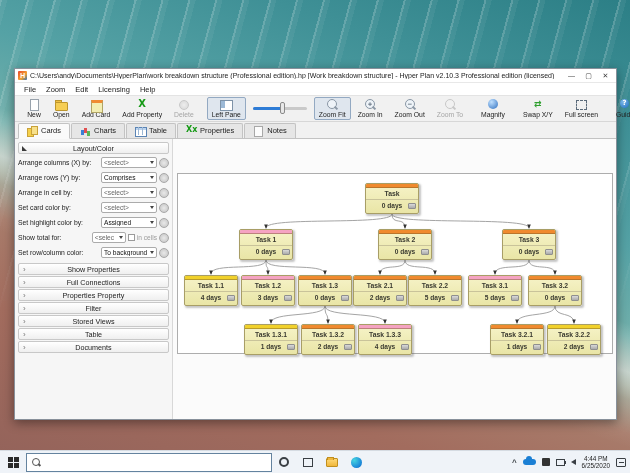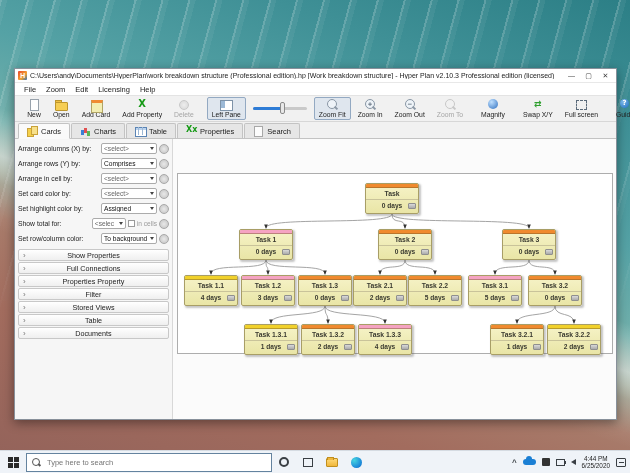--- a/index.html
+++ b/index.html
@@ -57,21 +57,21 @@
   .ico-zoom-in::before{content:"+";}
   .ico-zoom-out::before{content:"−";}
   .ico-zoom-fit::after,.ico-zoom-in::after,.ico-zoom-out::after,.ico-zoom-to::after{content:"";position:absolute;left:9px;top:8px;width:4px;height:2px;background:#8a97a5;transform:rotate(45deg);}
   .ico-magnify::before{content:"";position:absolute;left:2px;top:0;width:10px;height:10px;border-radius:50%;background:radial-gradient(circle at 35% 30%,#bfe0ff,#2f6fbf);}
   .ico-swap-xy::before{content:"⇄";position:absolute;left:0;right:0;top:-1px;text-align:center;font:bold 9px/12px "DejaVu Sans",sans-serif;color:#2fa02f;}
   .ico-full-screen::before{content:"";position:absolute;left:2px;top:1px;width:9px;height:8px;border:1px dashed #5a6a7a;}
   .ico-guide::before{content:"?";position:absolute;left:2px;top:0;width:9px;height:9px;border-radius:50%;background:radial-gradient(circle at 35% 30%,#7db8e8,#1f6fc0);
     color:#fff;font:bold 7px/9px "DejaVu Sans",sans-serif;text-align:center;}
 
   
-  .tabbar{position:absolute;left:0;top:53px;right:0;height:17px;background:#f1f1f1;display:flex;align-items:flex-end;padding-left:3px;border-bottom:1px solid #c3c3c3;}
+  .tabbar{position:absolute;left:0;top:53px;right:0;height:17px;background:#f1f1f1;display:flex;align-items:center;padding-left:3px;border-bottom:1px solid #c3c3c3;}
   .tab{display:flex;align-items:center;gap:3px;height:15px;padding:0 8px;margin-right:1px;font-size:7.5px;color:#222;
     background:#e6e6e6;border:1px solid #c3c3c3;border-bottom:none;border-radius:2px 2px 0 0;}
   .tab.active{background:#fafafa;height:16px;margin-bottom:-1px;border-bottom:1px solid #fafafa;}
   .tico{width:11px;height:10px;position:relative;display:inline-block;}
   .tico-cards::before{content:"";position:absolute;left:0;top:2px;width:5px;height:7px;background:#f5d04a;border:1px solid #c9a23a;}
   .tico-cards::after{content:"";position:absolute;left:4px;top:0;width:5px;height:7px;background:#f7e08a;border:1px solid #c9a23a;}
   .tico-charts::before{content:"";position:absolute;left:1px;bottom:1px;width:3px;height:5px;background:#3a7fd5;
     box-shadow:3px -2px 0 #e05050,6px 1px 0 #58b858;}
   .tico-table::before{content:"";position:absolute;left:0;top:1px;width:10px;height:8px;border:1px solid #5b84b4;background:linear-gradient(180deg,#bcd4ef 0 2px,#fff 2px);}
   .tico-table::after{content:"";position:absolute;left:3px;top:1px;width:3px;height:8px;border-left:1px solid #9db8d5;border-right:1px solid #9db8d5;}
@@ -246,26 +246,30 @@
       <div class="tab">
         <span class="tico tico-table"></span>
         <span>Table</span>
       </div>
       <div class="tab">
         <span class="tico tico-properties"></span>
         <span>Properties</span>
       </div>
       <div class="tab">
         <span class="tico tico-notes"></span>
-        <span>Search</span>
+        <span>Notes</span>
       </div>
     </div>
 
   <div class="content">
     <div class="panel">
+      <div class="pheader">
+        <span class="corner"></span>
+        <span>Layout/Color</span>
+      </div>
       <div>
           <div class="prow">
             <span class="plabel">Arrange columns (X) by:</span>
             <span class="pctrls">
               <span class="pselect">
                 <span class="pval muted">&lt;select&gt;</span>
                 <span class="parrow"></span>
               </span>
               <span class="pgear"></span>
             </span>
@@ -451,21 +455,20 @@
     </div>
   </div>
 </div>
 
 <div class="taskbar">
   <div class="start">
       <span class="winlogo"></span>
     </div>
   <div class="searchbox">
     <span class="mag"></span>
-    <input type="text" placeholder="Type here to search" style="">
   </div>
   <div class="tb-ico">
       <span class="cortana"></span>
     </div>
   <div class="tb-ico">
       <span class="taskview"></span>
     </div>
   <div class="tb-ico">
       <span class="folder"></span>
     </div>

